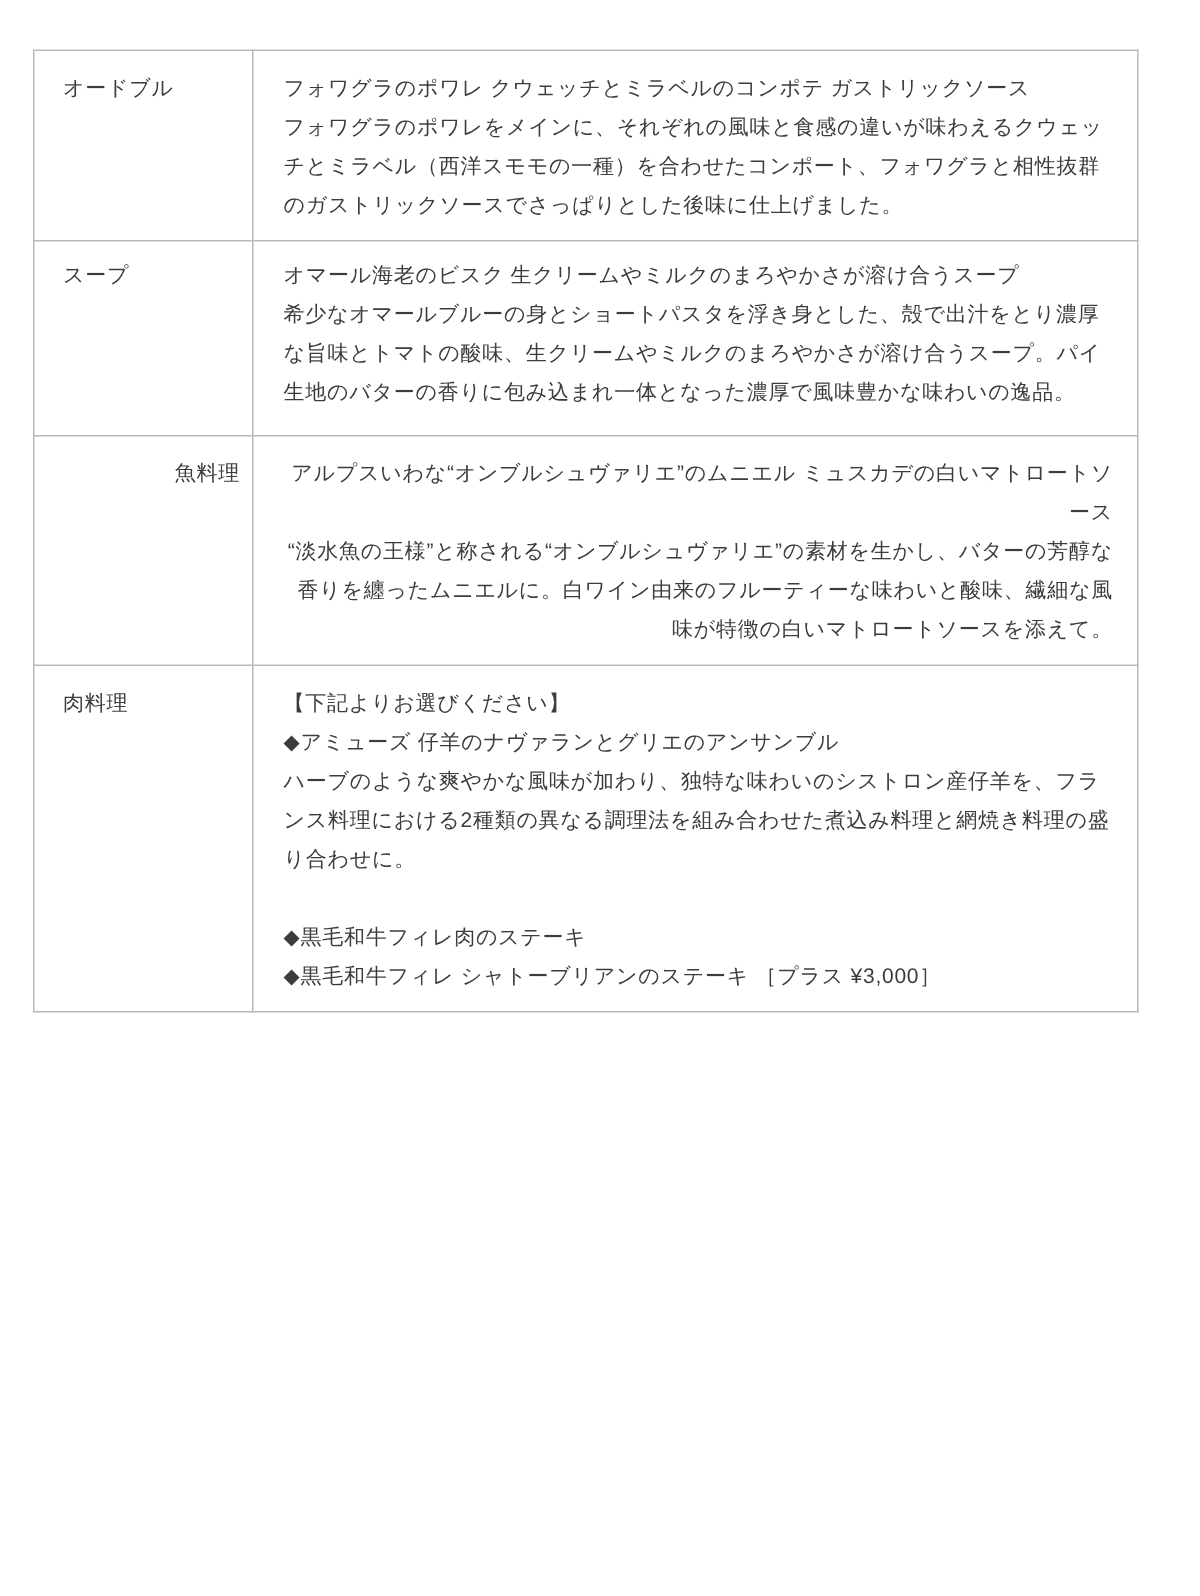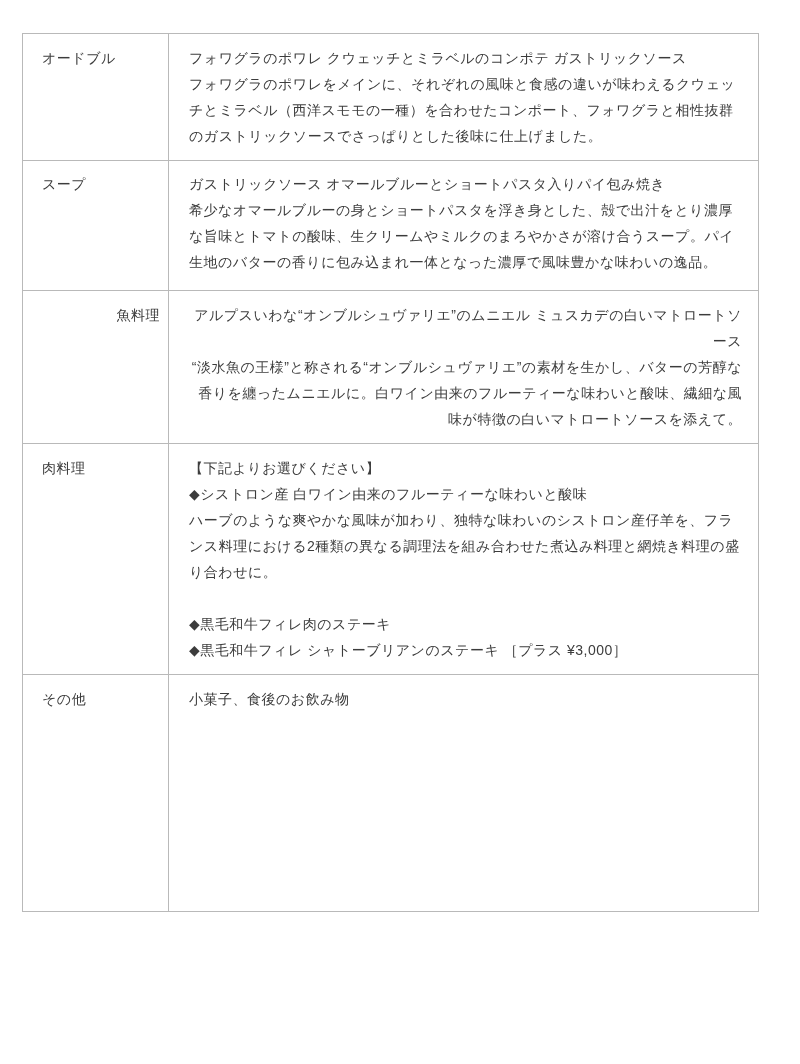--- a/index.html
+++ b/index.html
@@ -71,47 +71,41 @@
     <td class="label-cell">オードブル</td>
     <td class="content-cell">
             <p class="para">フォワグラのポワレ クウェッチとミラベルのコンポテ ガストリックソース</p>
             <p class="para">フォワグラのポワレをメインに、それぞれの風味と食感の違いが味わえるクウェッチとミラベル（西洋スモモの一種）を合わせたコンポート、フォワグラと相性抜群のガストリックソースでさっぱりとした後味に仕上げました。</p>
           </td>
   </tr>
 
   <tr>
     <td class="label-cell">スープ</td>
     <td class="content-cell">
-            <p class="para">ガストリックソース オマールブルーとショートパスタ入りパイ包み焼き</p>
+            <p class="para">オマール海老のビスク 生クリームやミルクのまろやかさが溶け合うスープ</p>
             <p class="para">希少なオマールブルーの身とショートパスタを浮き身とした、殻で出汁をとり濃厚な旨味とトマトの酸味、生クリームやミルクのまろやかさが溶け合うスープ。パイ生地のバターの香りに包み込まれ一体となった濃厚で風味豊かな味わいの逸品。</p>
           </td>
   </tr>
 
   <tr>
     <td class="label-cell">魚料理</td>
     <td class="content-cell">
             <p class="para">アルプスいわな“オンブルシュヴァリエ”のムニエル ミュスカデの白いマトロートソース</p>
             <p class="para">“淡水魚の王様”と称される“オンブルシュヴァリエ”の素材を生かし、バターの芳醇な香りを纏ったムニエルに。白ワイン由来のフルーティーな味わいと酸味、繊細な風味が特徴の白いマトロートソースを添えて。</p>
           </td>
   </tr>
 
   <tr>
     <td class="label-cell">肉料理</td>
     <td class="content-cell">
             <p class="para">【下記よりお選びください】</p>
-            <p class="para">◆シストロン産 白ワイン由来のフルーティーな味わいと酸味</p>
+            <p class="para">◆アミューズ 仔羊のナヴァランとグリエのアンサンブル</p>
             <p class="para">ハーブのような爽やかな風味が加わり、独特な味わいのシストロン産仔羊を、フランス料理における2種類の異なる調理法を組み合わせた煮込み料理と網焼き料理の盛り合わせに。</p>
             <p class="para empty"></p>
             <p class="para">◆黒毛和牛フィレ肉のステーキ</p>
             <p class="para">◆黒毛和牛フィレ シャトーブリアンのステーキ ［プラス ¥3,000］</p>
           </td>
   </tr>
 
 
-  <tr>
-    <td class="label-cell">その他</td>
-    <td class="content-cell">
-            <p class="para">小菓子、食後のお飲み物</p>
-          </td>
-  </tr>
 </tbody>
   </table>
 </div>
 
 </body></html>

